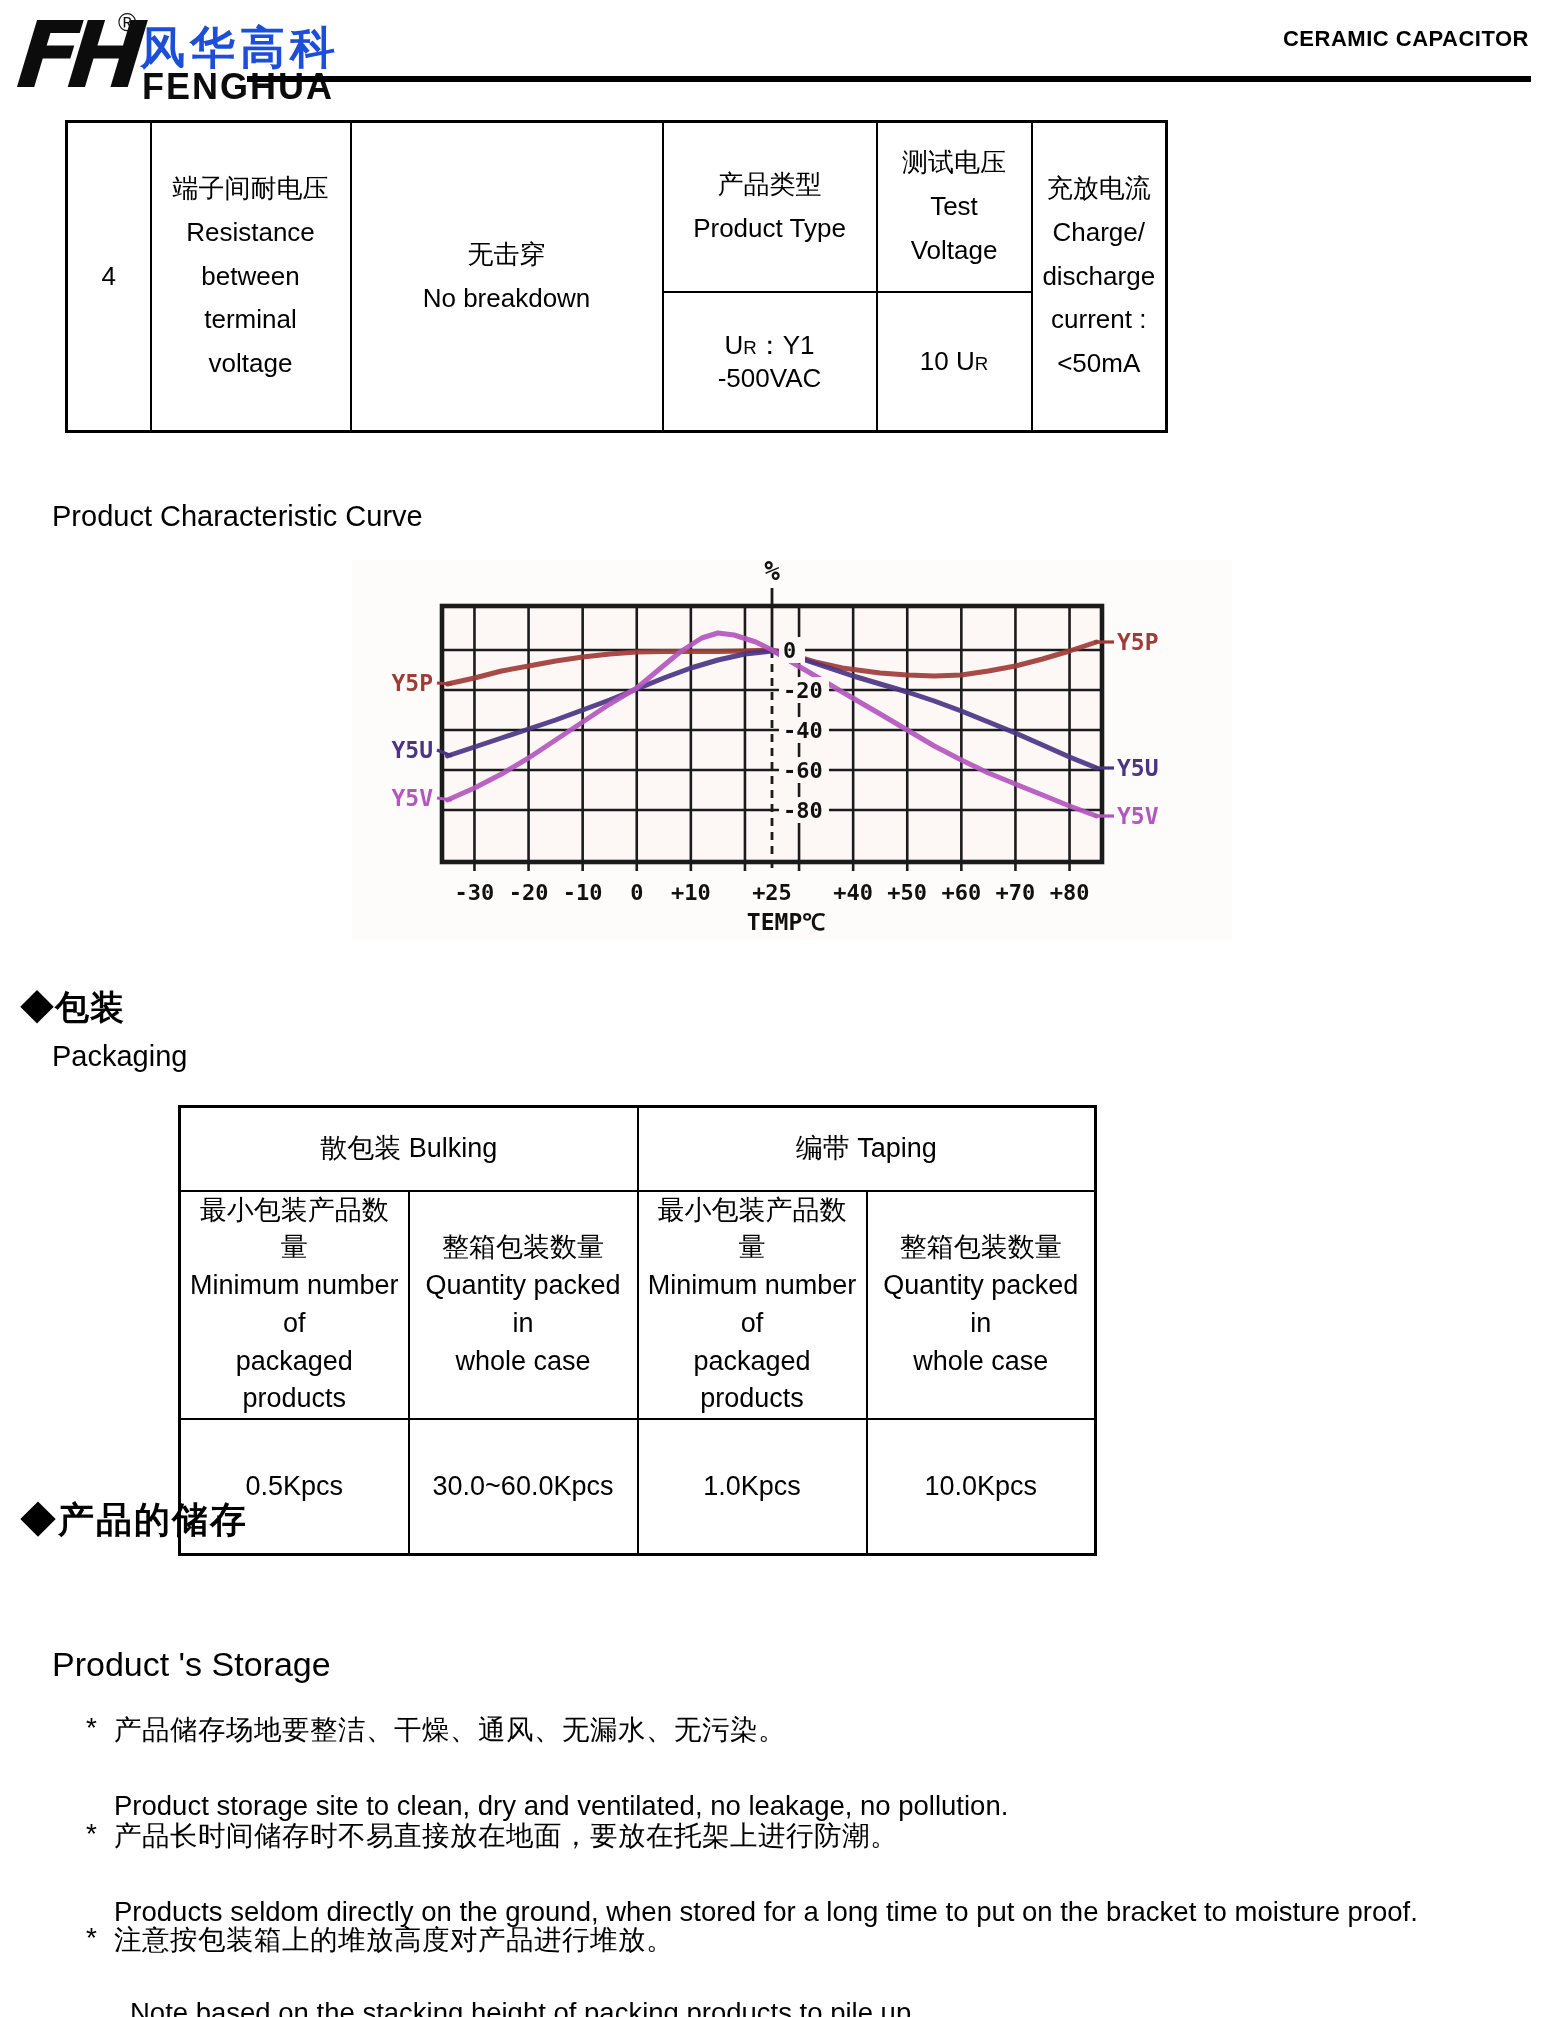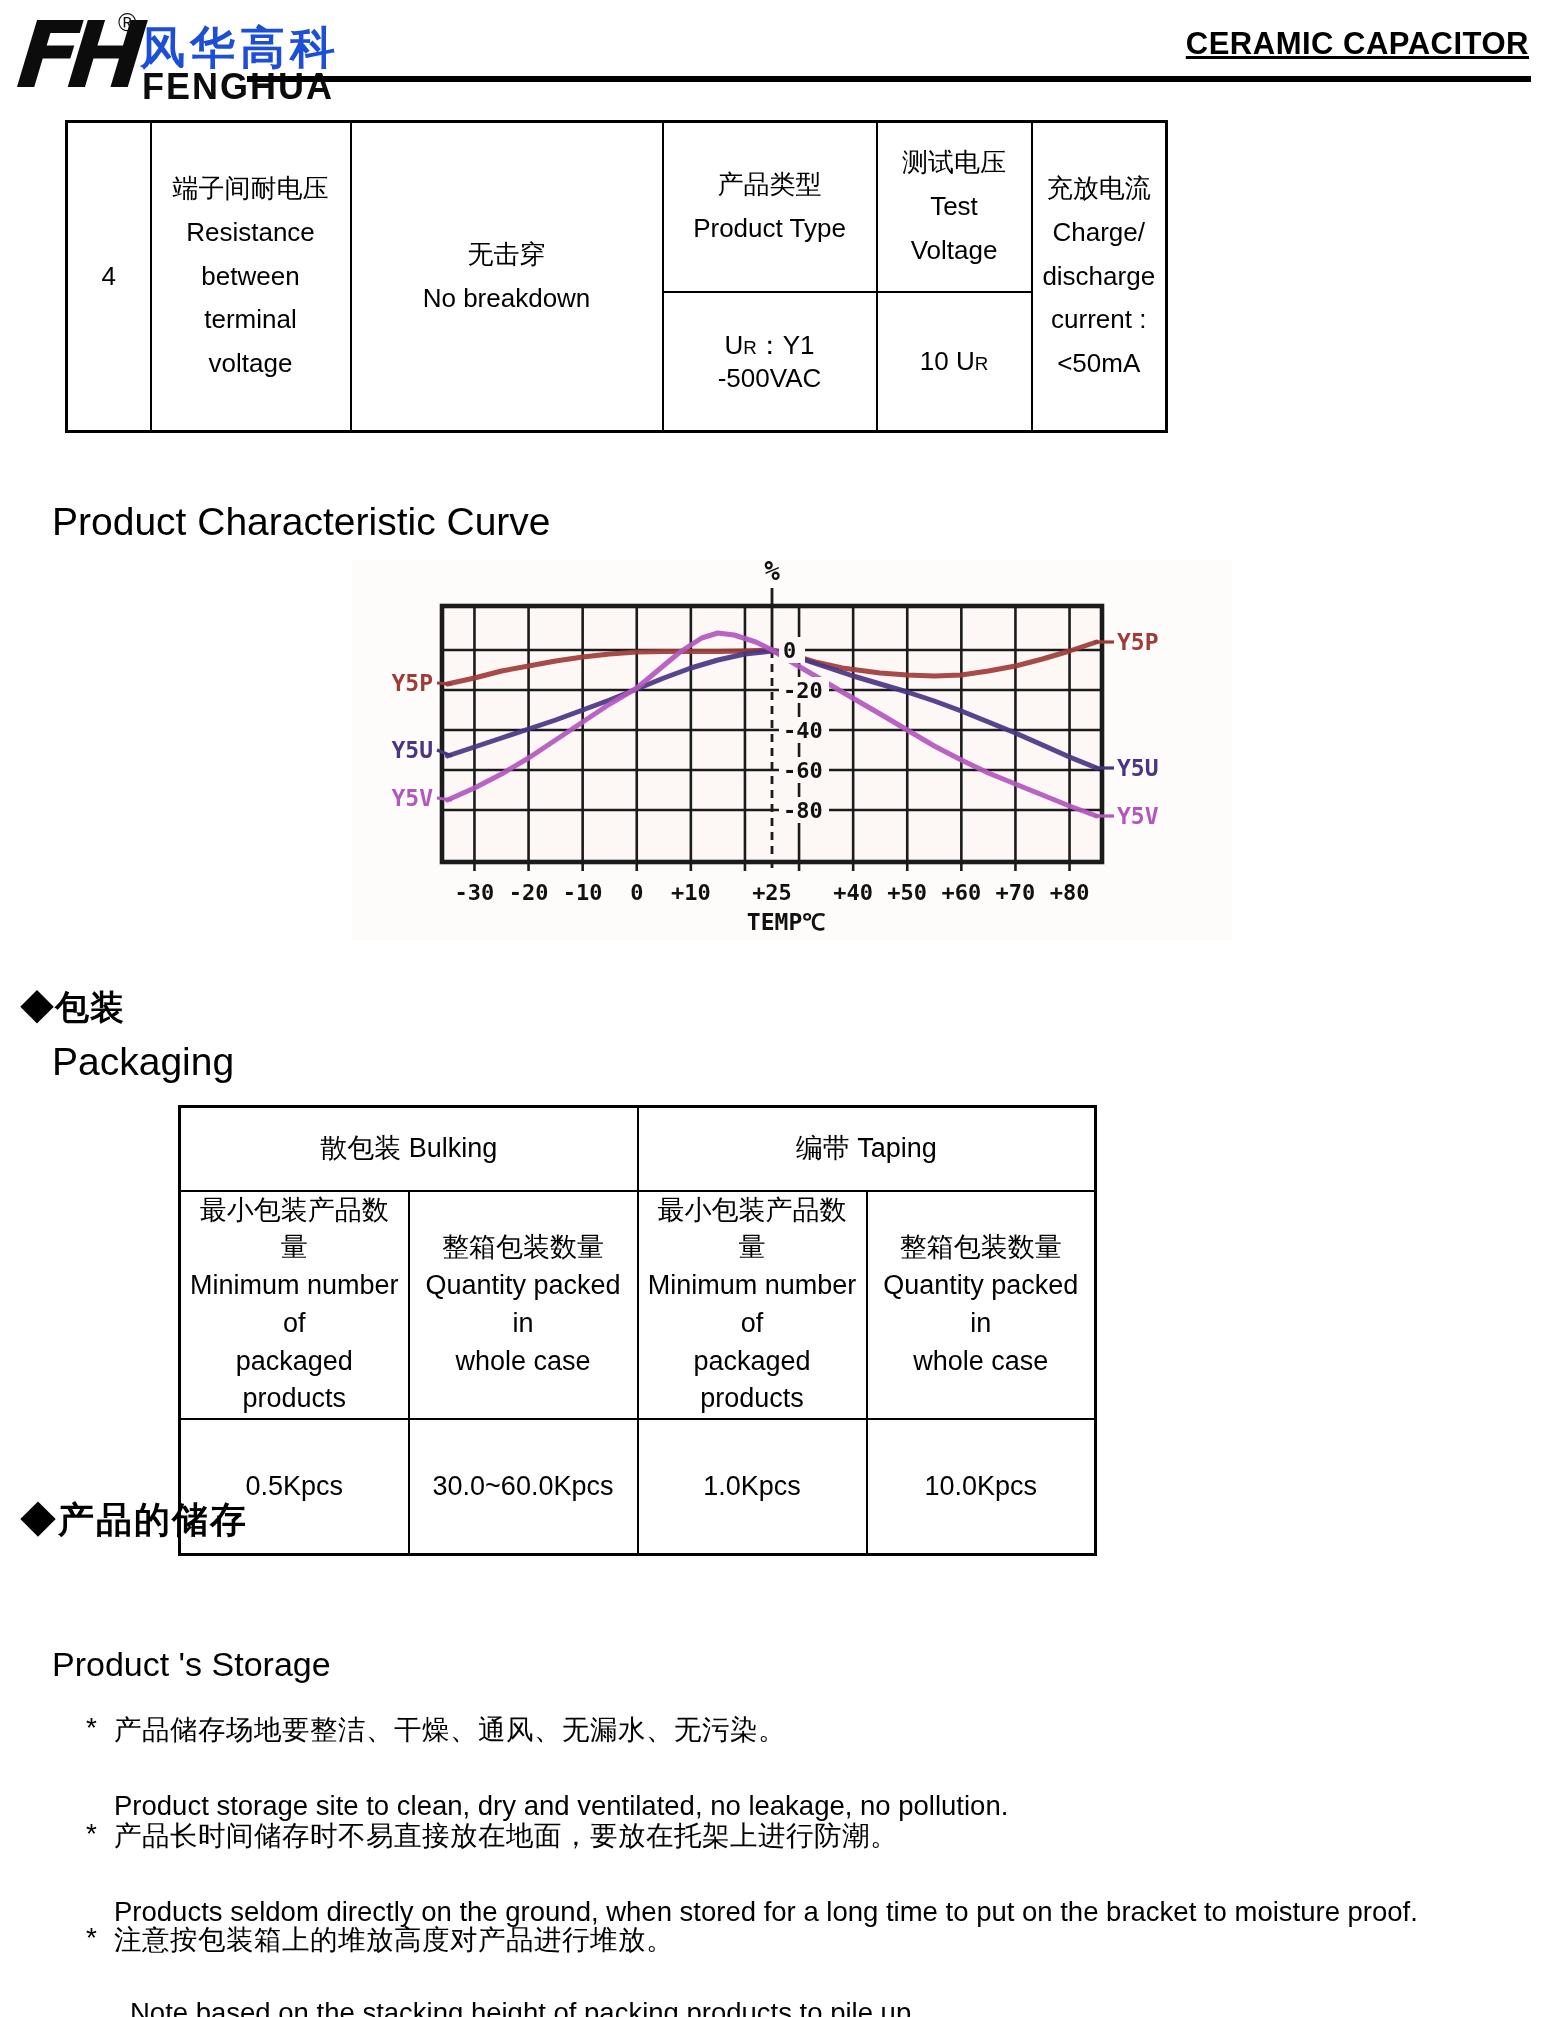--- a/index.html
+++ b/index.html
@@ -10,39 +10,39 @@
   
   .logo-mark{position:absolute;left:18px;top:6px;width:105px;height:104px;
              font-family:"DejaVu Sans",sans-serif;font-weight:bold;font-style:italic;
              font-size:92px;letter-spacing:-12px;color:#0c0c0c;line-height:100px;
              transform:skewX(-6deg);}
   .reg{position:absolute;left:118px;top:8px;font-size:25px;color:#111;font-style:normal;}
   .logo-cn{position:absolute;left:140px;top:18px;font-size:45px;font-weight:bold;
            letter-spacing:5px;color:#1d4ed8;}
   .logo-en{position:absolute;left:142px;top:64px;font-size:36px;font-weight:bold;
            letter-spacing:2px;color:#0c0c0c;transform:scaleY(1.05);transform-origin:left top;}
-  .doc-title{position:absolute;right:32px;top:26px;font-size:31px;font-weight:bold;
-             letter-spacing:0.5px;text-decoration:underline;}
+  .doc-title{position:absolute;right:32px;top:26px;font-size:22px;font-weight:bold;
+             letter-spacing:0.5px;}
   .head-rule{position:absolute;left:247px;right:30px;top:76px;height:6px;background:#000;}
 
   
   table{border-collapse:collapse;table-layout:fixed;}
   .spec{position:absolute;left:65px;top:120px;width:1100px;border:3px solid #000;}
   .spec td{border:2px solid #000;text-align:center;vertical-align:middle;
            font-size:26px;padding:0 6px;}
   .lh{line-height:1.68;}
   .sub-r{font-size:0.72em;}
 
   .pack{position:absolute;left:178px;top:1105px;width:824px;border:3px solid #000;}
   .pack td{border:2px solid #000;text-align:center;vertical-align:middle;
            font-size:27px;padding:0 8px;line-height:1.4;}
 
   
   .h-cn{position:absolute;font-size:34px;font-weight:bold;letter-spacing:1px;}
-  .h-en{position:absolute;font-size:39px;}
+  .h-en{position:absolute;font-size:29px;}
   .h-cn-big{position:absolute;font-size:36px;font-weight:bold;letter-spacing:2px;}
 
   
   .bullet-star{position:absolute;left:86px;font-size:28px;}
   .bullet-cn{position:absolute;left:114px;font-size:27.5px;letter-spacing:0.5px;}
   .bullet-en{position:absolute;left:114px;font-size:27.5px;margin-top:25px;}
   .bullet-en.indent{left:130px;}
 
   
   .chart-wrap{position:absolute;left:352px;top:560px;width:880px;height:380px;}

